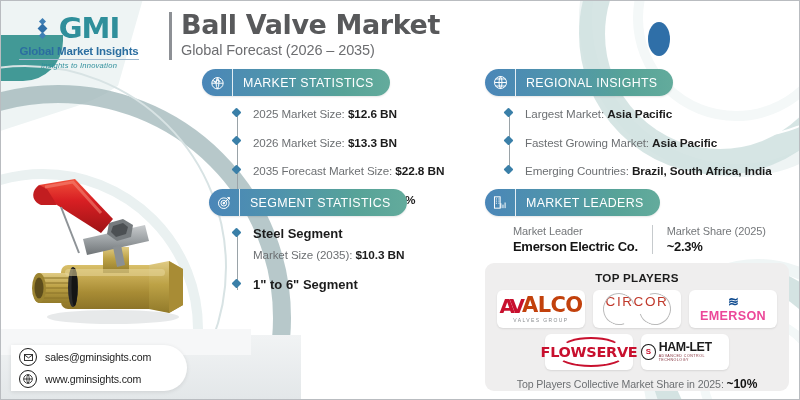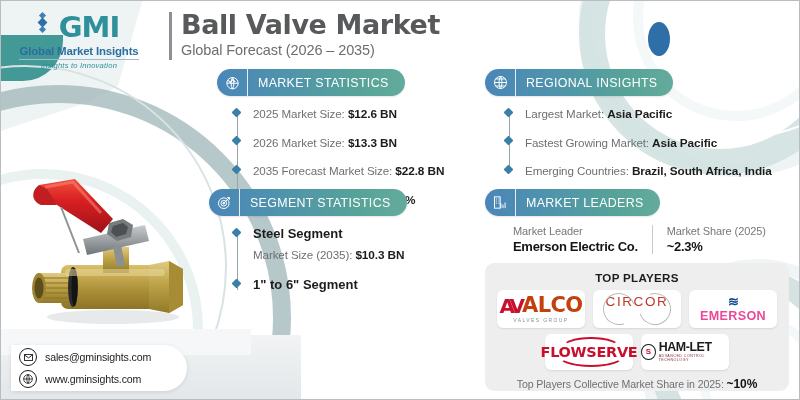--- a/index.html
+++ b/index.html
@@ -97,21 +97,21 @@
     left:118px;top:-10px;width:120px;height:200px;
     background:#ffffff;transform:rotate(16deg);
   }
 
   
   .logo{
     position:absolute;left:8px;top:12px;width:140px;height:56px;
     text-align:center;
   }
   .logo-mark{
-    display:flex;justify-content:center;gap:13px;
+    display:flex;align-items:center;justify-content:center;gap:13px;
     height:30px;
   }
   .diamonds{display:flex;flex-direction:column;gap:1px;align-items:center;}
   .dmd{width:7px;height:7px;background:#2f6fa8;transform:rotate(45deg);}
   .dmd.sm{width:5px;height:5px;background:#3f7fb5;}
   .gmi-text{
     font-size:29px;font-weight:bold;color:#2f8f9b;letter-spacing:-1px;
     font-family:"DejaVu Sans", sans-serif;line-height:1;
   }
   .logo-sub{
@@ -287,21 +287,21 @@
     <div class="logo-rule"></div>
     <div class="logo-tag">Insights to Innovation</div>
   </div>
 
   <div class="title-wrap">
     <div class="title-bar"></div>
     <div class="main-title">Ball Valve Market</div>
     <div class="sub-title">Global Forecast (2026 – 2035)</div>
   </div>
 
-  <div class="badge" style="left:216px;top:68px;">
+  <div class="badge" style="left:201px;top:68px;">
     <span class="badge-ico">
       <svg width="17" height="17" viewBox="0 0 24 24" fill="none" stroke="#ffffff" stroke-width="1.4">
         <circle cx="12" cy="13" r="8"></circle>
           <path d="M4 13h16M12 5c2.6 3 2.6 13 0 16M12 5c-2.6 3-2.6 13 0 16"></path>
         <path d="M6 9l3 3 3-4 4 3" stroke="#ffffff" stroke-width="1.5"></path>
       </svg>
     </span>
     <span class="badge-label">MARKET STATISTICS</span>
   </div>
 

